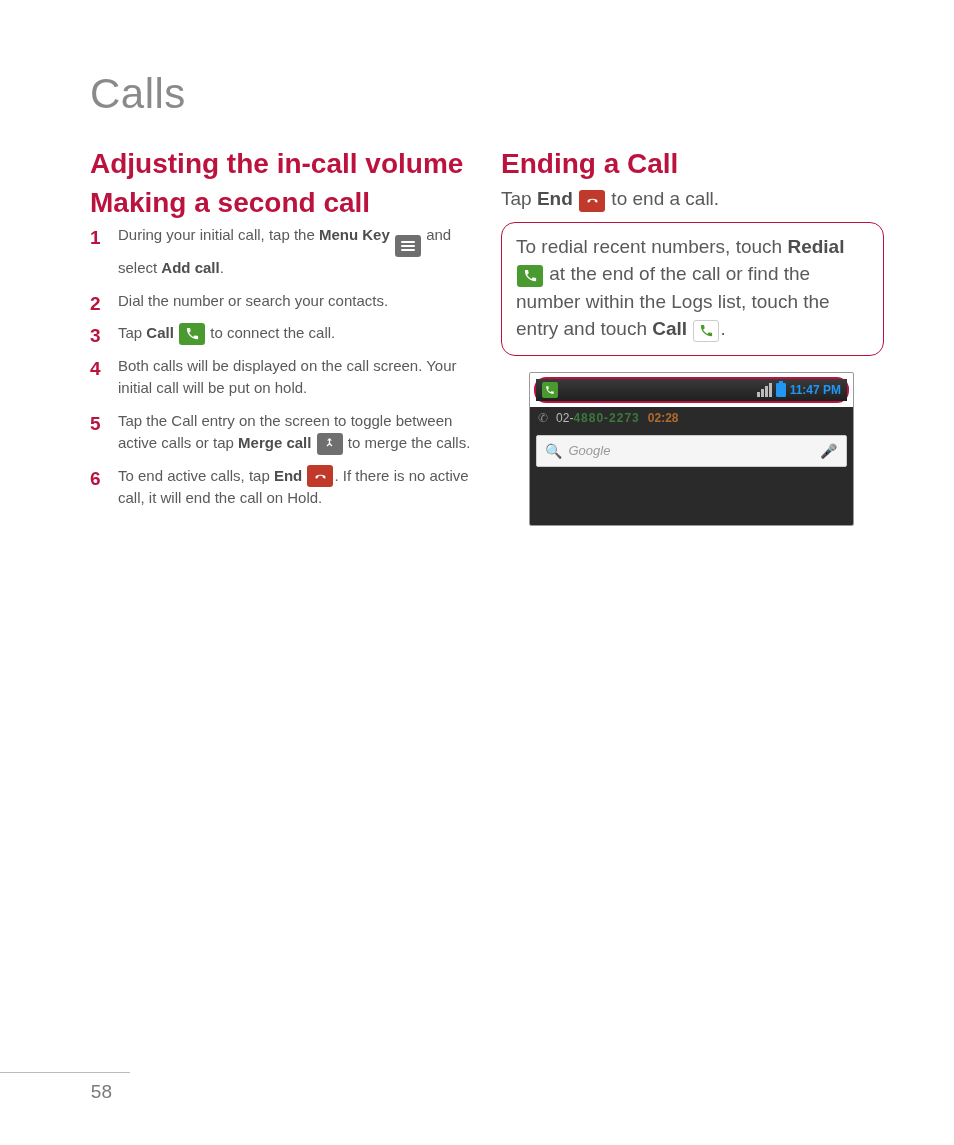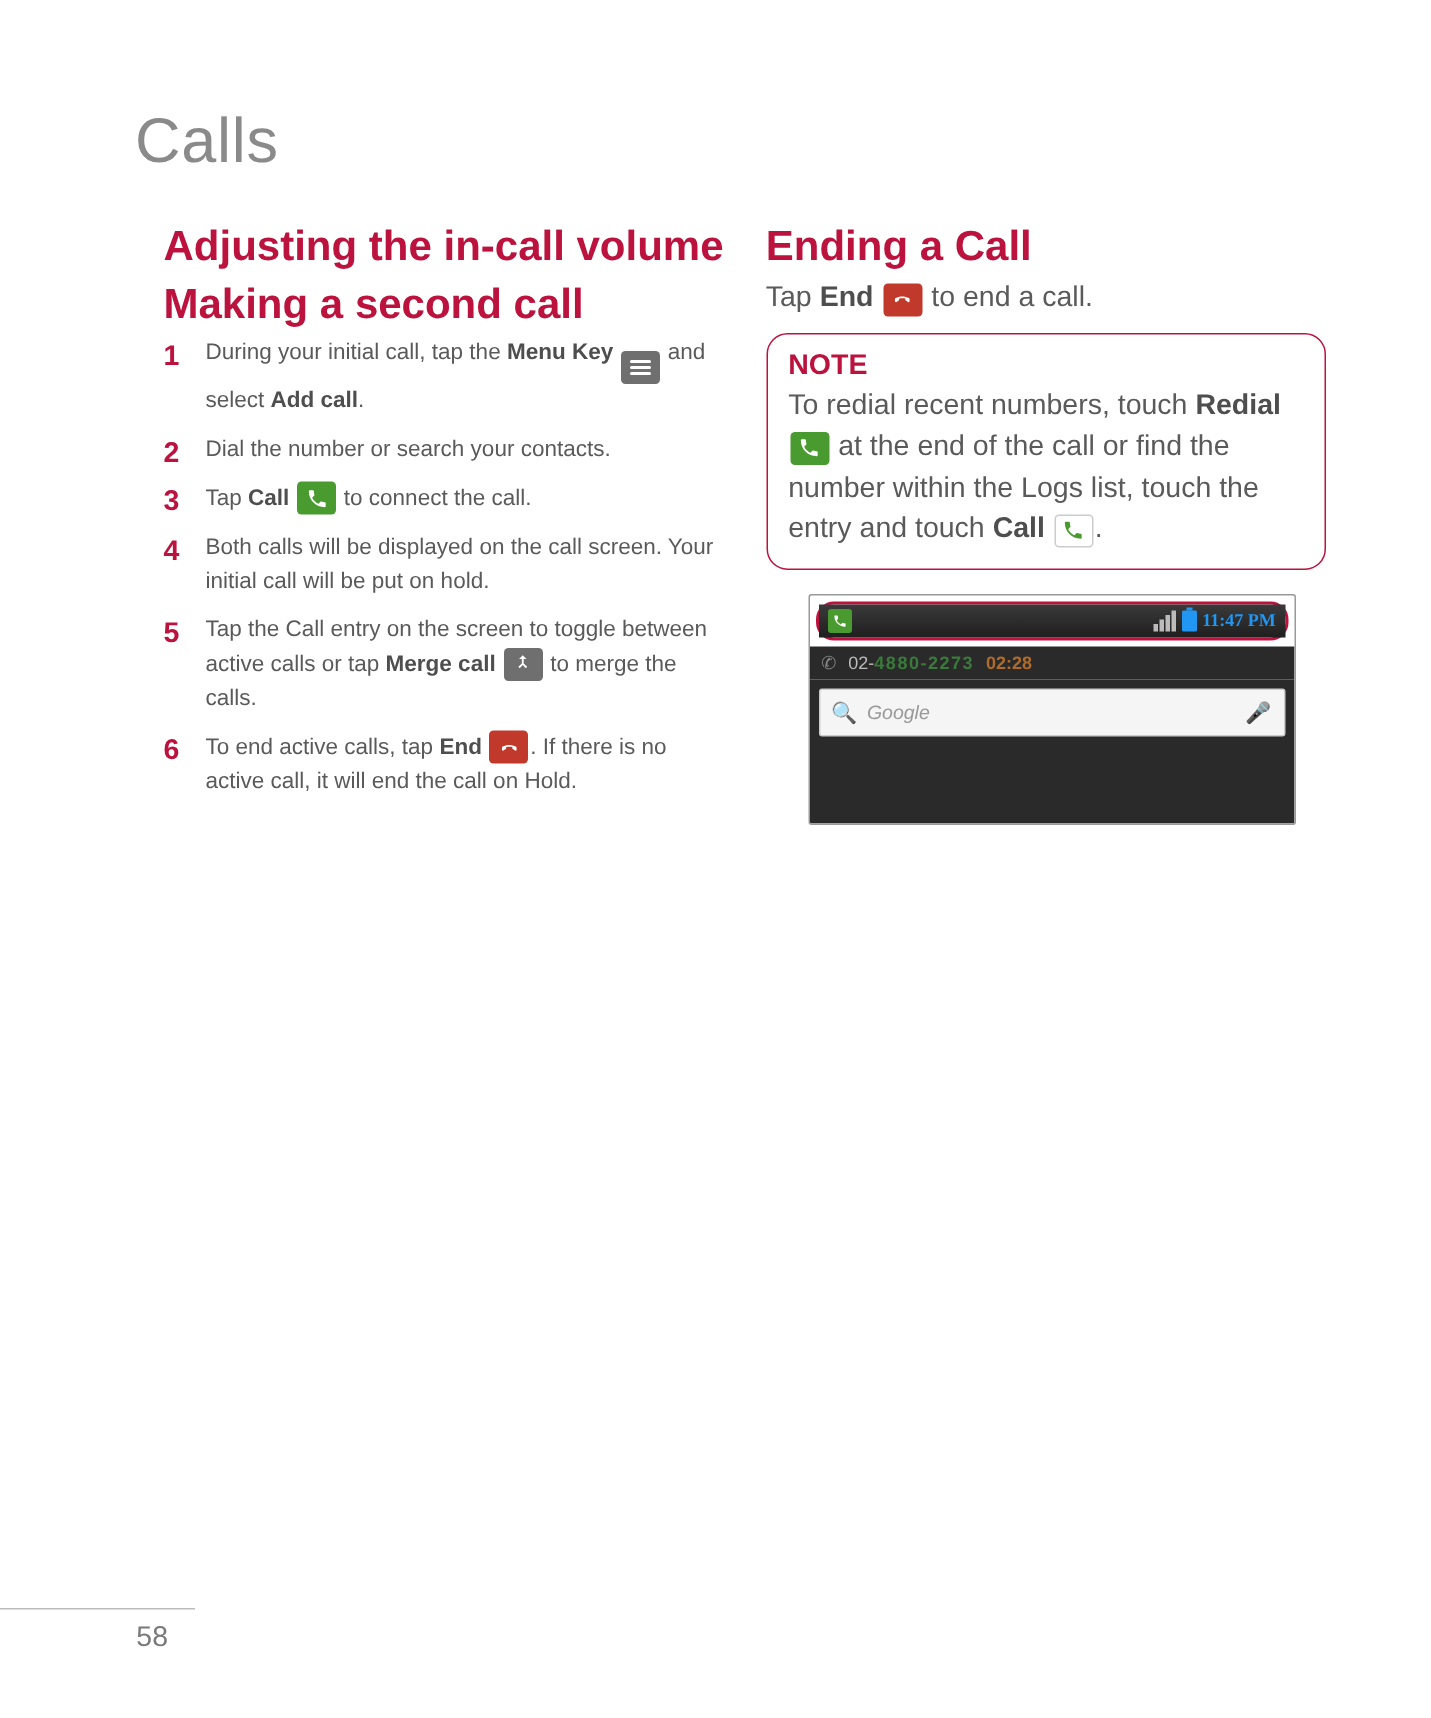--- a/index.html
+++ b/index.html
@@ -17,21 +17,20 @@
   .chapter-title {
     font-size: 42px;
     font-weight: 300;
     color: #8a8a8a;
     letter-spacing: 0.5px;
     margin-bottom: 28px;
   }
   .columns {
     display: flex;
     gap: 28px;
-    margin-left: 19px;
   }
   .col {
     flex: 1;
     min-width: 0;
   }
   .section-heading {
     font-size: 28px;
     font-weight: 700;
     color: #bb133e;
     margin-bottom: 4px;
@@ -145,21 +144,20 @@
   }
   .status-bar {
     height: 22px;
     background: linear-gradient(#3a3a3a,#1f1f1f);
     display: flex;
     align-items: center;
     justify-content: space-between;
     padding: 0 6px;
     font-size: 11px;
     color: #fff;
-    font-family: Liberation Serif, serif;
   }
   .status-left { display:flex; align-items:center; gap:4px;}
   .status-phone-icon {
     width: 16px; height: 16px;
     background: #4a9b2f;
     border-radius: 2px;
     display:flex; align-items:center; justify-content:center;
   }
   .status-phone-icon svg{ width:10px; height:10px;}
   .status-right { display:flex; align-items:center; gap:4px; color:#2196f3; font-size:12px; font-weight:600;}
@@ -270,21 +268,20 @@
       <p class="para para-tight">
         <span>Tap </span><span class="b">End</span>
         <span class="icon-box icon-red">
           <svg viewBox="0 0 24 24" fill="#fff">
               <path d="M12 9c-2.5 0-4.9.6-7 1.7-.5.3-.8.8-.8 1.4v2.1c0 .6.5 1 1 1 .2 0 .4-.1.6-.2l2.4-1.6c.3-.2.5-.5.5-.9v-1.3c1-.3 2.1-.4 3.3-.4s2.3.1 3.3.4v1.3c0 .4.2.7.5.9l2.4 1.6c.2.1.4.2.6.2.6 0 1-.5 1-1v-2.1c0-.6-.3-1.1-.8-1.4C16.9 9.6 14.5 9 12 9z"></path>
             </svg>
         </span><span> to end a call.</span>
       </p>
 
       <div class="note-box">
-        <div class="note-label">NOTE</div>
         <div class="note-text">
           <span>To redial recent numbers, touch </span><span class="b">Redial</span>
           <span class="icon-box icon-green">
             <svg viewBox="0 0 24 24" fill="#fff">
                 <path d="M6.6 10.8c1.4 2.8 3.8 5.1 6.6 6.6l2.2-2.2c.3-.3.7-.4 1-.2 1.1.4 2.4.6 3.6.6.6 0 1 .4 1 1V20c0 .6-.4 1-1 1C10.6 21 3 13.4 3 4c0-.6.4-1 1-1h3.4c.6 0 1 .4 1 1 0 1.2.2 2.5.6 3.6.1.3 0 .8-.2 1L6.6 10.8z"></path>
               </svg>
           </span><span> at the end of the call or find the number within the Logs list, touch the entry and touch </span><span class="b">Call</span>
           <span class="icon-box" style="background:#fff;border:1px solid #ccc;">
             <svg viewBox="0 0 24 24" fill="#4a9b2f">
                 <path d="M6.6 10.8c1.4 2.8 3.8 5.1 6.6 6.6l2.2-2.2c.3-.3.7-.4 1-.2 1.1.4 2.4.6 3.6.6.6 0 1 .4 1 1V20c0 .6-.4 1-1 1C10.6 21 3 13.4 3 4c0-.6.4-1 1-1h3.4c.6 0 1 .4 1 1 0 1.2.2 2.5.6 3.6.1.3 0 .8-.2 1L6.6 10.8z"></path>

